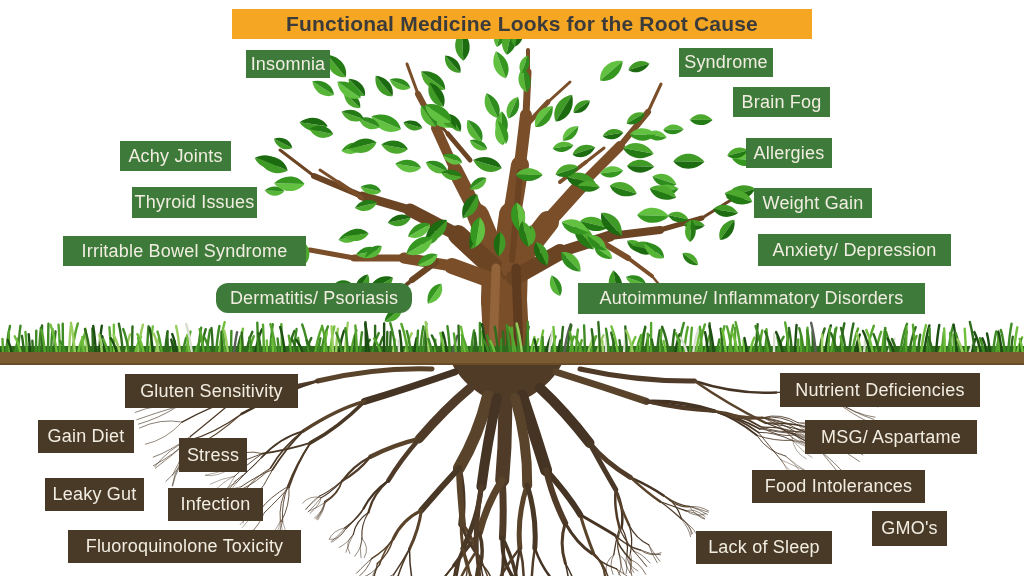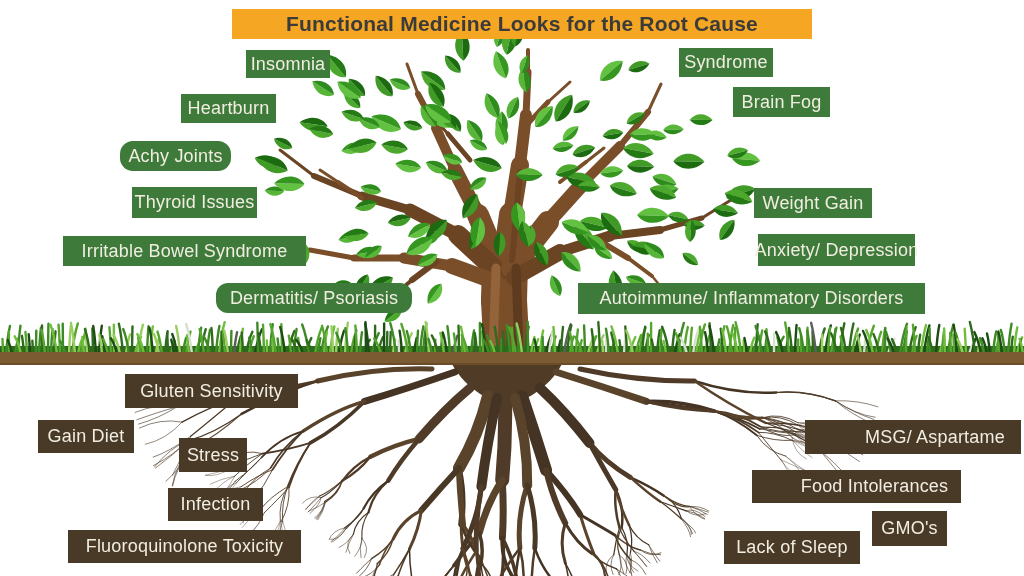--- a/index.html
+++ b/index.html
@@ -16,42 +16,42 @@
   }
   .lbl{
     position:absolute;z-index:3;display:flex;align-items:center;justify-content:center;
     color:var(--label-text,#F2EDE1);font-size:18px;letter-spacing:.2px;white-space:nowrap;
   }
   .lbl.g{background:var(--symptom-label-bg,#3E7B3B);}
   .lbl.b{background:var(--cause-label-bg,#493A28);}
   
   .s0{left:246px;top:50px;width:84px;height:28px;}
   .s1{left:181px;top:94px;width:95px;height:29px;}
-  .s2{left:120px;top:141px;width:111px;height:30px;border-radius:13px;}
+  .s2{left:120px;top:141px;width:111px;height:30px;}
   .s3{left:132px;top:187px;width:125px;height:31px;}
   .s4{left:63px;top:236px;width:243px;height:30px;}
   .s5{left:216px;top:283px;width:196px;height:30px;border-radius:12px;}
   .s6{left:679px;top:48px;width:94px;height:29px;}
   .s7{left:733px;top:87px;width:97px;height:30px;}
   .s8{left:746px;top:138px;width:86px;height:30px;}
   .s9{left:754px;top:188px;width:118px;height:30px;text-align:center;}
-  .s10{left:758px;top:234px;width:157px;height:32px;}
+  .s10{left:758px;top:234px;width:193px;height:32px;}
   .s11{left:578px;top:283px;width:347px;height:31px;}
   
   .c0{left:125px;top:374px;width:173px;height:34px;}
   .c1{left:38px;top:420px;width:96px;height:33px;}
   .c2{left:179px;top:438px;width:68px;height:34px;}
   .c3{left:45px;top:478px;width:99px;height:33px;}
   .c4{left:168px;top:488px;width:95px;height:33px;}
   .c5{left:68px;top:530px;width:233px;height:33px;}
   .c6{left:780px;top:373px;width:200px;height:34px;}
-  .c7{left:805px;top:420px;width:172px;height:34px;padding-left:44px;}
-  .c8{left:752px;top:470px;width:173px;height:33px;padding-left:36px;}
+  .c7{left:805px;top:420px;width:172px;height:34px;}
+  .c8{left:752px;top:470px;width:173px;height:33px;}
   .c9{left:872px;top:511px;width:75px;height:35px;}
-  .c10{left:696px;top:531px;width:136px;height:33px;margin-left:28px;}
+  .c10{left:696px;top:531px;width:136px;height:33px;}
 </style>
 </head>
 <body>
 
 <div class="canvas">
 
   <svg id="art" width="1024" height="576" viewBox="0 0 1024 576">
     <g id="g-branches">
         <path d="M507 358 L504 300" stroke="#7A4E29" stroke-width="46" stroke-linecap="round" fill="none"></path>
         <path d="M504 300 L505 265" stroke="#7A4E29" stroke-width="46" stroke-linecap="round" fill="none"></path>
@@ -1430,34 +1430,36 @@
       </g>
     <g id="g-soil">
         <rect x="0" y="352" width="1024" height="13" fill="#7B5B31"></rect>
         <rect x="0" y="363" width="1024" height="2" fill="#6A4C28"></rect>
       </g>
   </svg>
 
   <div class="banner">Functional Medicine Looks for the Root Cause</div>
 
   <div class="lbl g s0">Insomnia</div>
-  <div class="lbl g s1">Heartburn</div>
   <div class="lbl g s2">Achy Joints</div>
   <div class="lbl g s3">Thyroid Issues</div>
   <div class="lbl g s4">Irritable Bowel Syndrome</div>
   <div class="lbl g s5">Dermatitis/ Psoriasis</div>
   <div class="lbl g s6">Syndrome</div>
   <div class="lbl g s7">Brain Fog</div>
+  <div class="lbl g s8">Allergies</div>
   <div class="lbl g s9">Weight Gain</div>
   <div class="lbl g s10">Anxiety/ Depression</div>
   <div class="lbl b c0">Gluten Sensitivity</div>
 
   <div class="lbl g s11">Autoimmune/ Inflammatory Disorders</div>
   <div class="lbl b c1">Gain Diet</div>
   <div class="lbl b c2">Stress</div>
+  <div class="lbl b c3">Leaky Gut</div>
   <div class="lbl b c4">Infection</div>
   <div class="lbl b c5">Fluoroquinolone Toxicity</div>
+  <div class="lbl b c6">Nutrient Deficiencies</div>
   <div class="lbl b c7">MSG/ Aspartame</div>
   <div class="lbl b c8">Food Intolerances</div>
   <div class="lbl b c9">GMO's</div>
   <div class="lbl b c10">Lack of Sleep</div>
 
 </div>
 
 </body></html>

